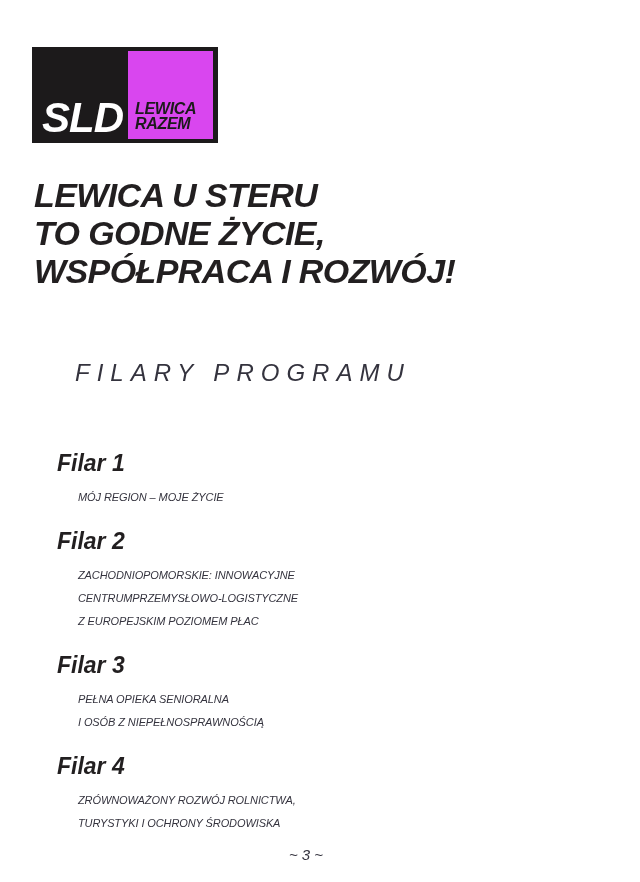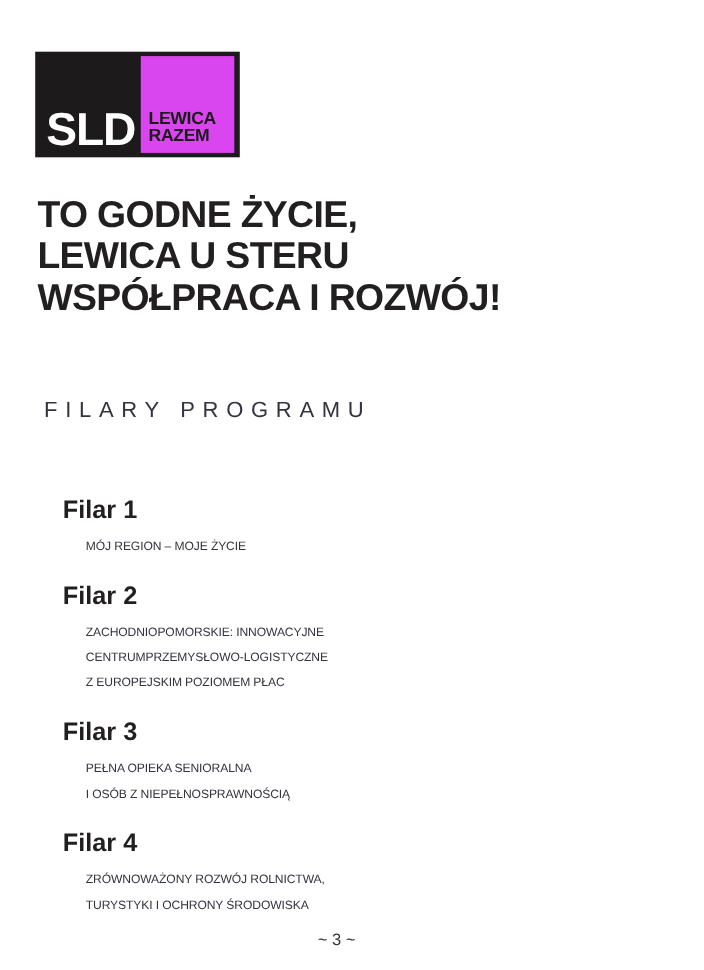--- a/index.html
+++ b/index.html
@@ -13,20 +13,21 @@
   body{
     width:640px;height:882px;
     font-family:"Liberation Sans","DejaVu Sans",sans-serif;
     color:var(--ink);
   }
   .page{
     position:relative;
     width:640px;height:882px;
     background:var(--bg);
     overflow:hidden;
+    font-style:italic;
   }
 
   
   .logo{
     position:absolute;
     left:32px;top:47px;
     width:186px;height:96px;
     background:var(--logo-black);
     display:flex;
   }
@@ -64,23 +65,23 @@
     font-size:34px;
     line-height:38px;
     letter-spacing:-0.6px;
     color:var(--ink);
   }
   .heading span{display:block;}
 
   
   .section-title{
     position:absolute;
-    left:40px;top:360px;
+    left:75px;top:360px;
     font-weight:300;
-    font-size:20px;
+    font-size:24px;
     line-height:26px;
     letter-spacing:7px;
     color:var(--body-text);
   }
   .section-title span{display:block;}
 
   
   .pillars{
     position:absolute;
     left:57px;top:451px;
@@ -120,22 +121,22 @@
 
   <div class="logo">
     <div class="logo-sld">SLD</div>
     <div class="logo-box">
       <div>LEWICA</div>
       <div>RAZEM</div>
     </div>
   </div>
 
   <h1 class="heading">
+    <span>LEWICA U STERU</span>
     <span>TO GODNE ŻYCIE,</span>
-    <span>LEWICA U STERU</span>
     <span>WSPÓŁPRACA I ROZWÓJ!</span>
   </h1>
 
   <div class="section-title">
     <span>FILARY PROGRAMU</span>
   </div>
 
   <div class="pillars">
 
     <section class="pillar">

